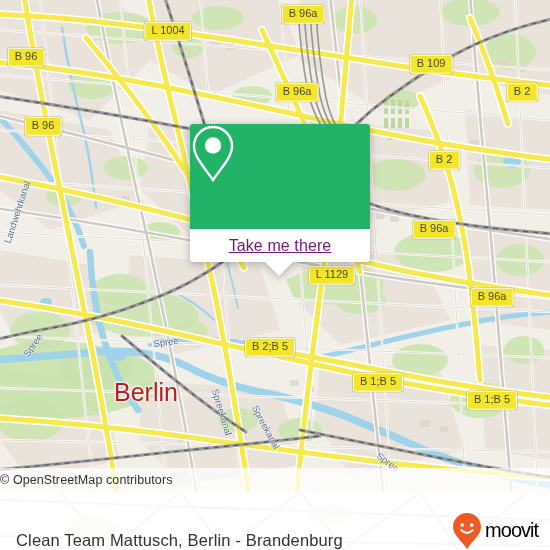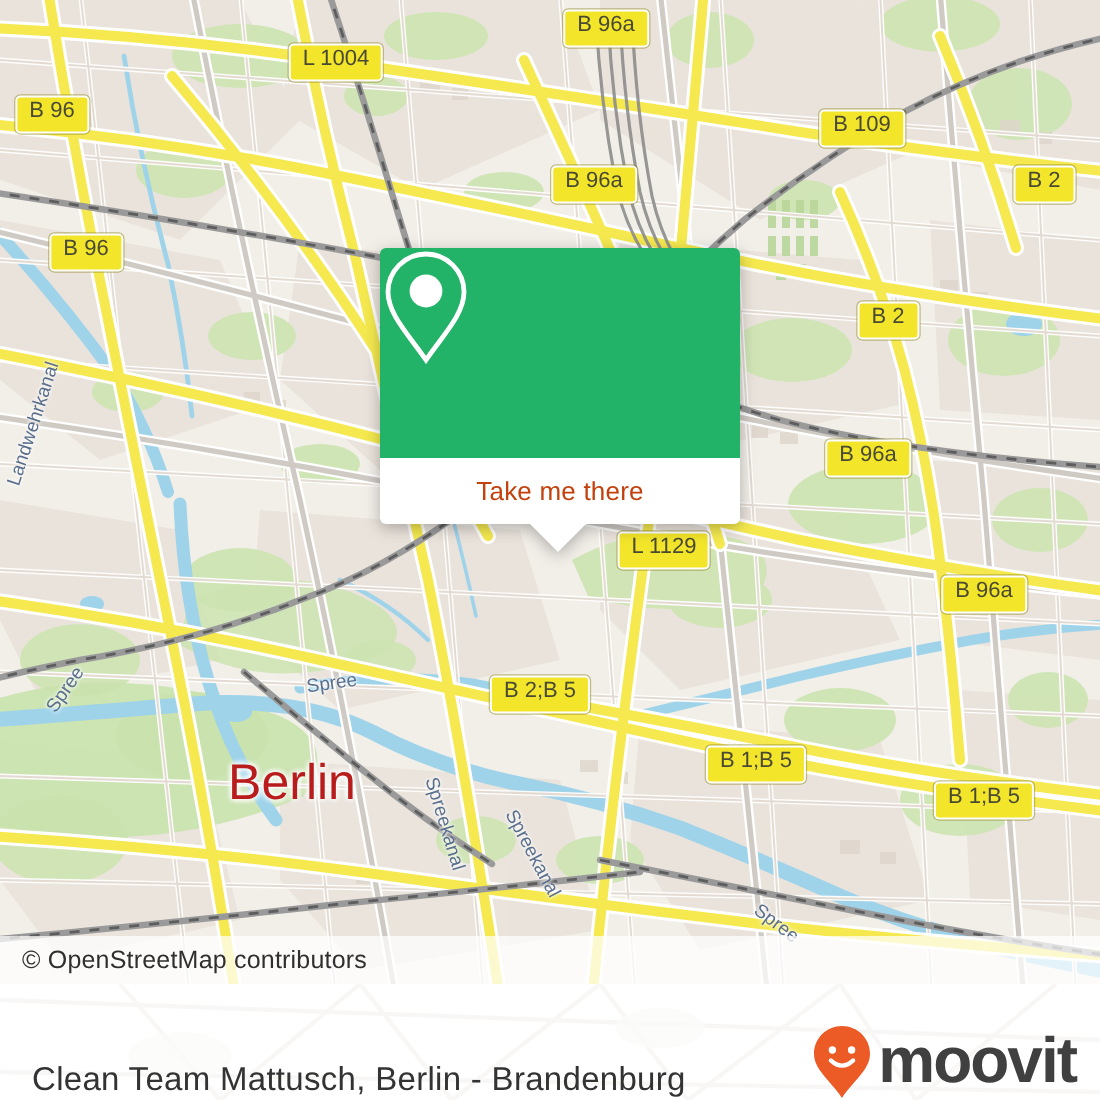--- a/index.html
+++ b/index.html
@@ -18,40 +18,40 @@
   }
   .map svg{position:absolute;left:0;top:0;}
 
   
   .attrib{
     position:absolute;left:0;bottom:0;width:550px;height:24px;
     background:rgba(255,255,255,0.72);
     display:flex;align-items:center;
   }
   .attrib span{
-    font-size:12.5px;color:#2f2f2f;padding-left:11px;letter-spacing:.1px;
+    font-size:12.5px;color:#2f2f2f;letter-spacing:.1px;
   }
 
   
   .popup{
     position:absolute;left:190px;top:124px;width:180px;
     filter:drop-shadow(0 2px 4px rgba(0,0,0,.28));
   }
   .popup-green{
     height:105px;width:180px;
     background:#22b368;
     border-radius:3px 3px 0 0;
     display:flex;align-items:center;justify-content:center;
   }
   .popup-btn{
     height:33px;width:180px;background:#fff;
     border-radius:0 0 3px 3px;
     display:flex;align-items:center;justify-content:center;
   }
-  .popup-btn span{font-size:13px;color:#c2410c;letter-spacing:.1px;}
+  .popup-btn span{font-size:16px;color:#701a75;letter-spacing:.1px;text-decoration:underline;}
   .popup-tail{
     position:absolute;left:75px;top:138px;width:0;height:0;
     border-left:14px solid transparent;
     border-right:14px solid transparent;
     border-top:14px solid #ffffff;
   }
 
   
   .footer{
     position:absolute;left:0;top:492px;width:550px;height:58px;
@@ -59,21 +59,21 @@
   }
   .footer-wm{position:absolute;left:0;top:-492px;opacity:.16;}
   .footer-inner{
     position:relative;width:100%;height:100%;
     display:flex;align-items:flex-end;justify-content:space-between;
     padding:0 12px 0 16px;box-sizing:border-box;
   }
   .footer-title{font-size:16.5px;color:#333333;letter-spacing:.15px;white-space:nowrap;}
   .brand{display:flex;align-items:center;gap:3px;}
   .brand-word{
-    font-size:32px;font-weight:bold;color:#404040;letter-spacing:-1px;
+    font-size:20px;font-weight:normal;color:#000000;letter-spacing:-1px;
     line-height:1;position:relative;top:-1px;
   }
 
   
   .shield{
     position:absolute;
     background:#f2e52a;
     border:1.6px solid #ffffff;
     border-radius:2.5px;
     color:#4a4a33;

